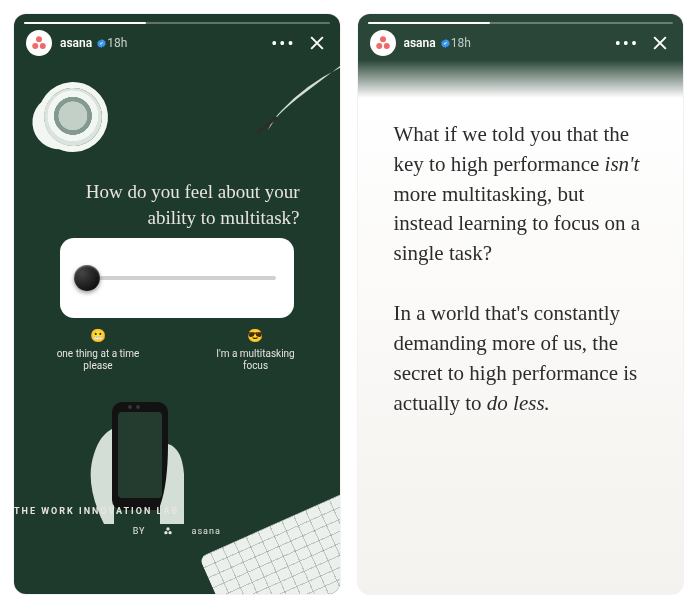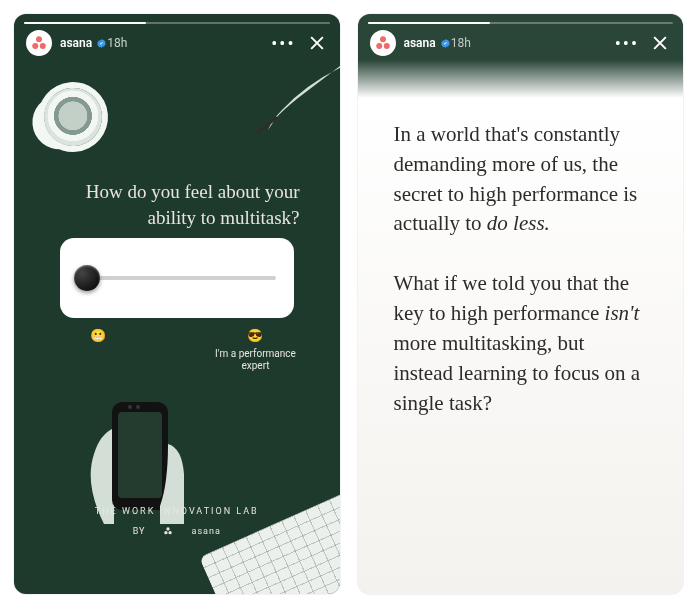--- a/index.html
+++ b/index.html
@@ -99,22 +99,22 @@
     top: 370px; left: 60px; width: 120px; height: 140px;
   }
   .keyboard {
     bottom: -34px; right: -44px; width: 170px; height: 110px;
     background: #dfe5e0; border-radius: 8px; transform: rotate(-24deg);
     background-image:
       repeating-linear-gradient(0deg, transparent 0 10px, rgba(120,140,128,.45) 10px 11px),
       repeating-linear-gradient(90deg, transparent 0 12px, rgba(120,140,128,.45) 12px 13px);
   }
   .lab-line {
-    position: absolute; bottom: 78px; left: 0; right: 0; text-align: center;
-    color: #e8e5df; font-size: 9px; letter-spacing: 2px; font-weight: 400;
+    position: absolute; bottom: 78px; left: 0; right: 0; 
+    color: #e8e5df; font-size: 9px; letter-spacing: 2px; font-weight: 700;
   }
   .lab-by {
     position: absolute; bottom: 58px; left: 0; right: 0; text-align: center;
     color: #e8e5df; font-size: 9px; letter-spacing: 1px;
     display: flex; align-items: center; justify-content: center; gap: 18px;
   }
   .mini-logo { display:inline-flex; }
   .mini-logo svg { width: 10px; height: 10px; }
 
   
@@ -184,24 +184,25 @@
 
   <div class="slider-card">
     <div class="slider-track">
       <div class="slider-knob"></div>
     </div>
   </div>
 
   <div class="s1-labels">
     <div>
       <span class="emoji">😬</span>
+      <span>one thing at a time please</span>
     </div>
     <div>
       <span class="emoji">😎</span>
-      <span>I'm a performance expert</span>
+      <span>I'm a multitasking focus</span>
     </div>
   </div>
 
   <div class="lab-line">THE WORK INNOVATION LAB</div>
   <div class="lab-by">
     <span>BY</span>
     <span class="mini-logo">
         <svg viewBox="0 0 24 24">
           <circle cx="12" cy="7" r="4" fill="#e8e5df"></circle>
           <circle cx="7" cy="16" r="4" fill="#e8e5df"></circle>
@@ -238,19 +239,19 @@
     <span class="more">•••</span>
     <span class="close">
       <svg viewBox="0 0 24 24" stroke="#fff" stroke-width="2.4" fill="none">
           <path d="M5 5l14 14M19 5L5 19"></path>
         </svg>
     </span>
   </div>
 
   <div class="s2-body">
     <p>
+      <span>What if we told you that the key to high performance </span><em>isn't</em><span> more multitasking, but instead learning to focus on a single task?</span>
+    </p>
+    <p>
       <span>In a world that's constantly demanding more of us, the secret to high performance is actually to </span><em>do less.</em>
     </p>
-    <p>
-      <span>What if we told you that the key to high performance </span><em>isn't</em><span> more multitasking, but instead learning to focus on a single task?</span>
-    </p>
   </div>
 </div>
 
 </body></html>

